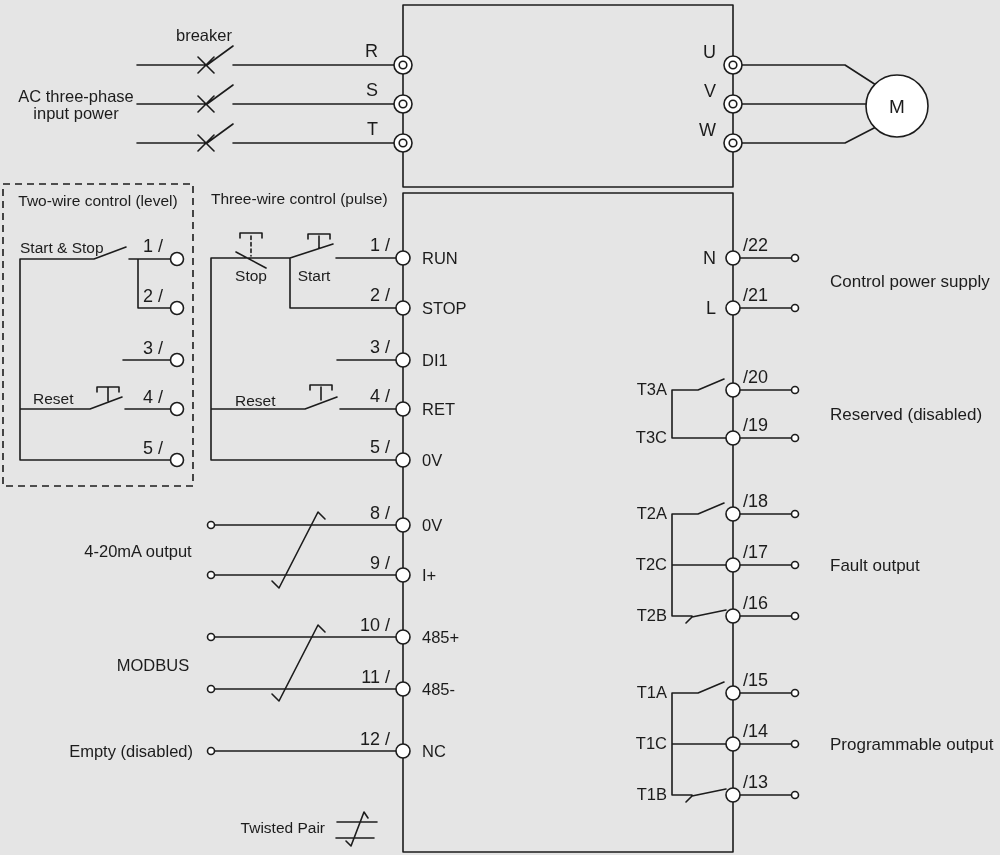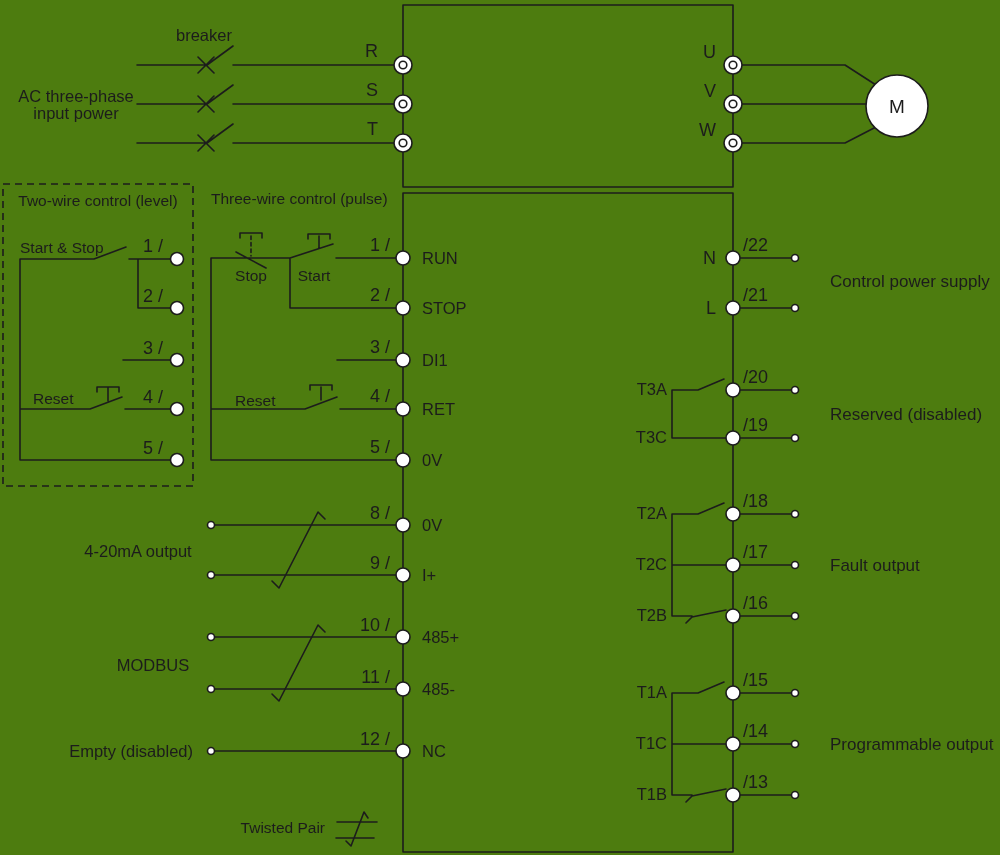--- a/index.html
+++ b/index.html
@@ -1,16 +1,16 @@
 <!DOCTYPE html>
 <html><head>
 <meta charset="utf-8">
 <style>
   html,body{margin:0;padding:0;background:#ffffff;}
-  .stage{position:relative;width:1000px;height:855px;background:#4d7c0f;}
+  .stage{position:relative;width:1000px;height:855px;background:#e5e5e5;}
   .w{fill:none;stroke:#1c1c1c;stroke-width:1.6;stroke-linecap:round;stroke-linejoin:round}
   .dashbox{fill:none;stroke:#1c1c1c;stroke-width:1.6;stroke-dasharray:7 5}
   .dstem{stroke-dasharray:3.5 3}
   .c{fill:#ffffff;stroke:#1c1c1c;stroke-width:1.6}
   text{font-family:"Liberation Sans",sans-serif;fill:#1c1c1c}
   .t15{font-size:15.5px}
   .t16{font-size:16.5px}
   .t17{font-size:18px}
   .tc{font-size:17px}
   .t19{font-size:19px}

